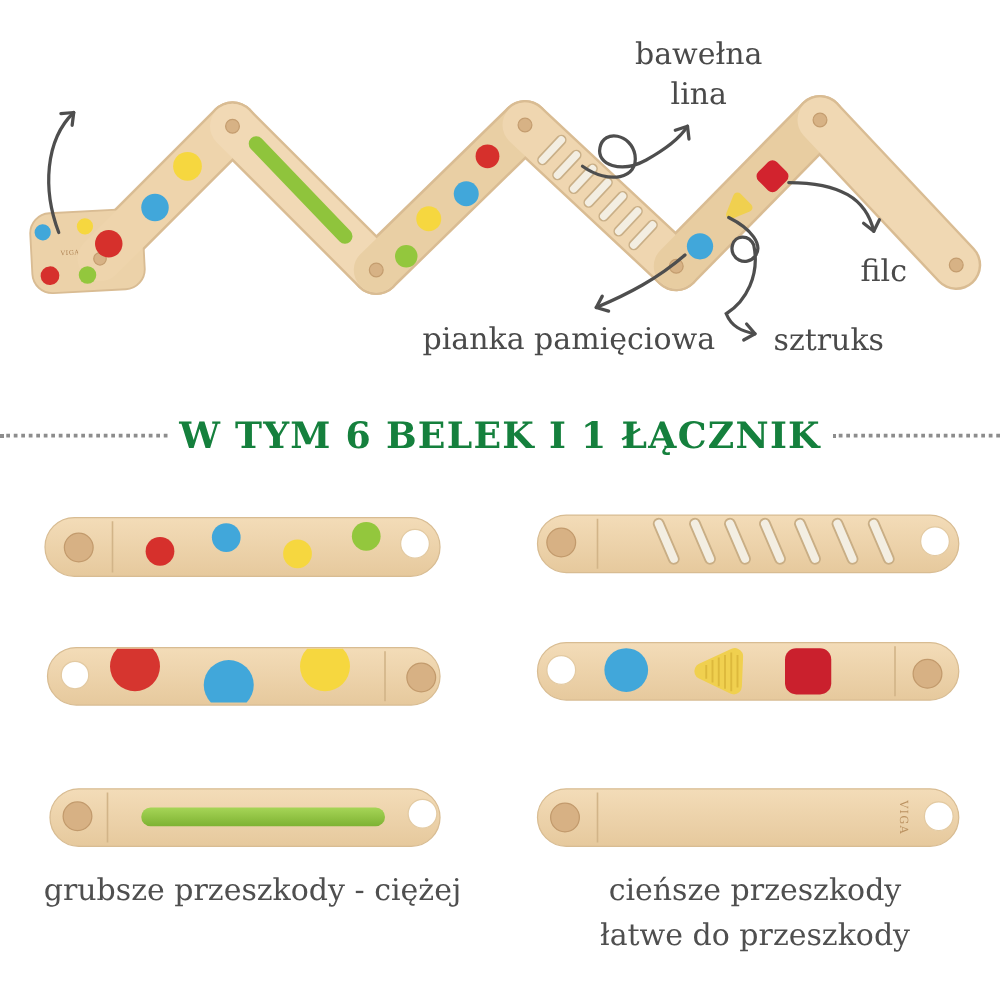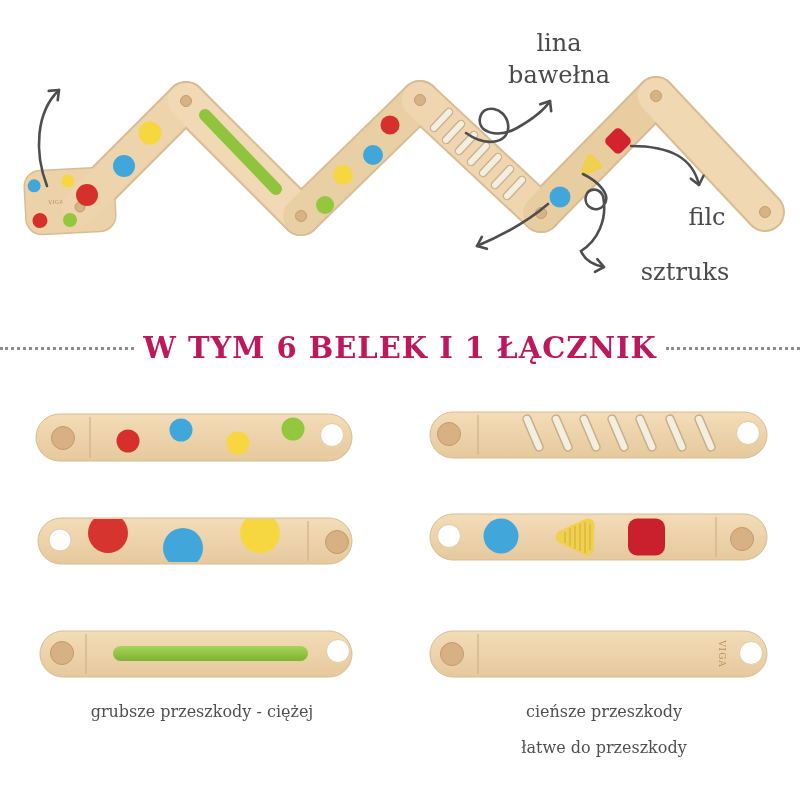--- a/index.html
+++ b/index.html
@@ -6,23 +6,23 @@
   .page{
     position:relative;width:800px;height:800px;background:#ffffff;
     font-family:"DejaVu Serif","Liberation Serif",serif;overflow:hidden;
   }
   .art{position:absolute;left:0;top:0;}
   .lbl{position:absolute;color:#4a4a4a;font-size:24px;line-height:30px;text-align:center;white-space:nowrap;}
   .lbl2{line-height:32px;}
   .divider{position:absolute;top:326px;left:0;right:0;height:44px;display:flex;align-items:center;gap:9px;}
   .dots{flex:1;height:0;border-top:3px dotted #8d8d8d;}
   .divider h1{
-    margin:0;font-size:29px;font-weight:bold;letter-spacing:1px;color:#be185d;white-space:nowrap;
+    margin:0;font-size:29px;font-weight:bold;letter-spacing:1px;color:#15803d;white-space:nowrap;
   }
-  .caption{position:absolute;color:#4f4f4f;font-size:16px;line-height:36px;text-align:center;}
+  .caption{position:absolute;color:#4f4f4f;font-size:24px;line-height:36px;text-align:center;}
   .cap-left{left:16px;top:694px;width:372px;}
   .cap-right{left:424px;top:694px;width:360px;}
 </style>
 </head>
 <body>
 
 <div class="page">
 
   <svg class="art" width="800" height="800" viewBox="0 0 800 800">
     <defs>
@@ -216,28 +216,29 @@
         <line x1="478" y1="634" x2="478" y2="674" stroke="#d2b488" stroke-width="1.3"></line>
         <circle cx="452" cy="654" r="11.5" fill="#d7b184" stroke="#c29a6c" stroke-width="1"></circle>
         <circle cx="751" cy="653" r="11.5" fill="#ffffff" stroke="#e3caa2" stroke-width="1"></circle>
         <text transform="translate(722,654) rotate(90)" font-size="9" letter-spacing="1" fill="#bb9261" text-anchor="middle" dominant-baseline="central">VIGA</text>
       </g>
     </g>
   </svg>
 
 
   <div class="lbl lbl2" style="left:495px;top:27px;width:128px;">
+    <div>bawełna</div>
     <div>lina</div>
-    <div>bawełna</div>
   </div>
 
   <div class="lbl" style="left:668px;top:202px;width:78px;">filc</div>
 
-
-  <div class="lbl" style="left:636px;top:257px;width:98px;">sztruks</div>
+  <div class="lbl" style="left:338px;top:256px;width:232px;">pianka pamięciowa</div>
+
+  <div class="lbl" style="left:614px;top:257px;width:98px;">sztruks</div>
 
   <div class="divider">
     <div class="dots"></div>
     <h1>W TYM 6 BELEK I 1 ŁĄCZNIK</h1>
     <div class="dots"></div>
   </div>
 
   <div class="caption cap-left">
     <div>grubsze przeszkody - ciężej</div>
   </div>

